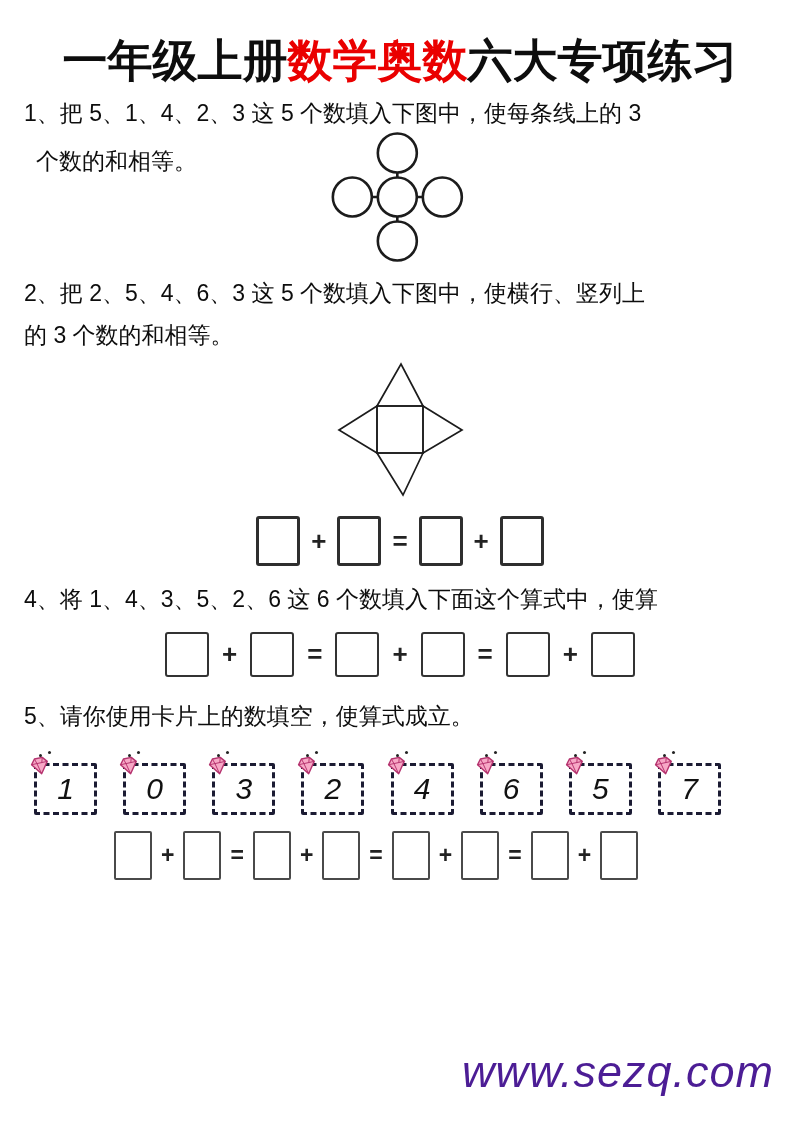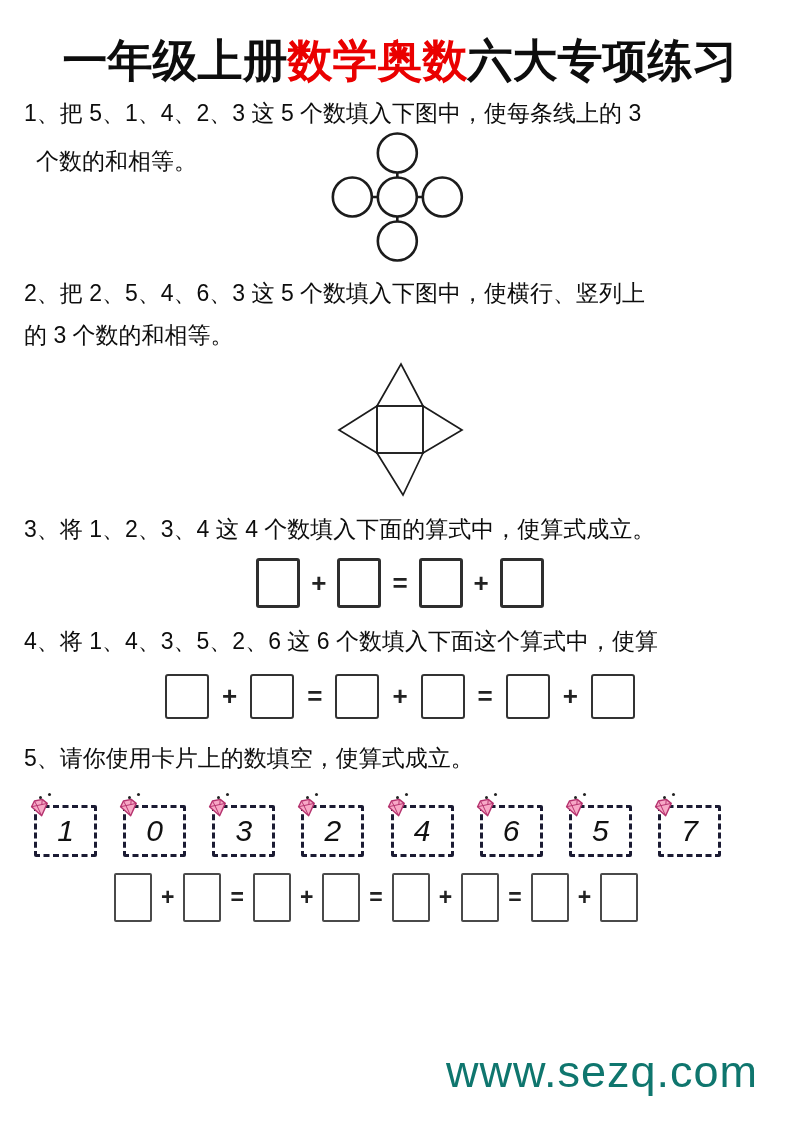--- a/index.html
+++ b/index.html
@@ -34,22 +34,22 @@
 
   .cards-row { display:flex; justify-content:space-between; margin:30px 55px 0 10px; }
   .card { position:relative; width:57px; height:46px; border:3px dashed #1b1b33;
           border-radius:2px; background:#fff; display:flex; align-items:center;
           justify-content:center; }
   .card .digit { font-size:30px; font-style:italic; font-weight:500; color:#111; }
   .card .gem { position:absolute; top:-10px; left:-9px; width:24px; height:20px; }
   .card .dots { position:absolute; top:-12px; left:2px; width:3px; height:3px;
                 background:#222; border-radius:50%; box-shadow:9px -3px 0 #222; }
 
-  .watermark { position:absolute; top:1046px; right:42px; font-size:45px;
-               color:#0f766e; letter-spacing:1px; }
+  .watermark { position:absolute; top:1046px; right:26px; font-size:45px;
+               color:#4c1d95; letter-spacing:1px;font-style:italic; }
   svg .ln { stroke:#1c1c1c; fill:none; }
 </style>
 </head>
 <body>
 
 <div class="page">
 
   <h1 class="title"><span>一年级上册</span><span class="red">数学奥数</span><span>六大专项练习</span></h1>
 
 
@@ -71,21 +71,20 @@
   <div class="diagram-center">
     <svg width="138" height="144" viewBox="0 0 138 144">
       <rect class="ln" x="46" y="50" width="46" height="47" stroke-width="1.9"></rect>
       <path class="ln" stroke-width="1.7" d="M46,50 L70,8  L92,50"></path>
       <path class="ln" stroke-width="1.7" d="M46,50 L8,74  L46,97"></path>
       <path class="ln" stroke-width="1.7" d="M92,50 L131,74 L92,97"></path>
       <path class="ln" stroke-width="1.7" d="M46,97 L72,139 L92,97"></path>
     </svg>
   </div>
 
-  <p class="qline">3、将 1、2、3、4 这 4 个数填入下面的算式中，使算式成立。</p>
   <div class="equation eq3">
     <span class="box-lg"></span>
     <span class="op">+</span>
     <span class="box-lg"></span>
     <span class="op">=</span>
     <span class="box-lg"></span>
     <span class="op">+</span>
     <span class="box-lg"></span>
   </div>
 

